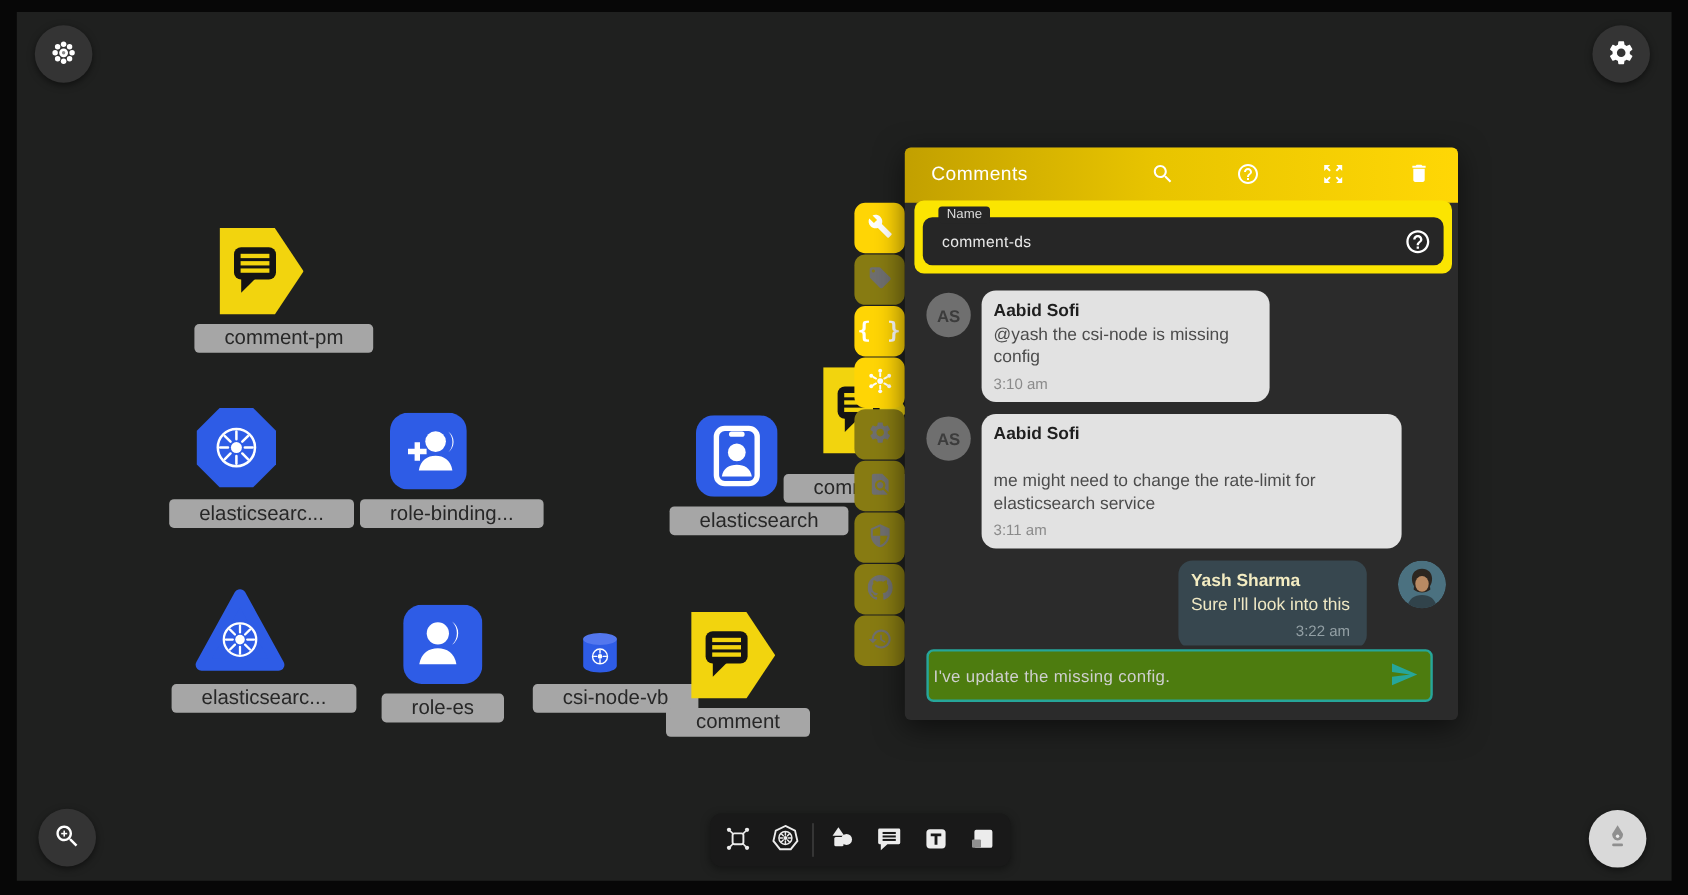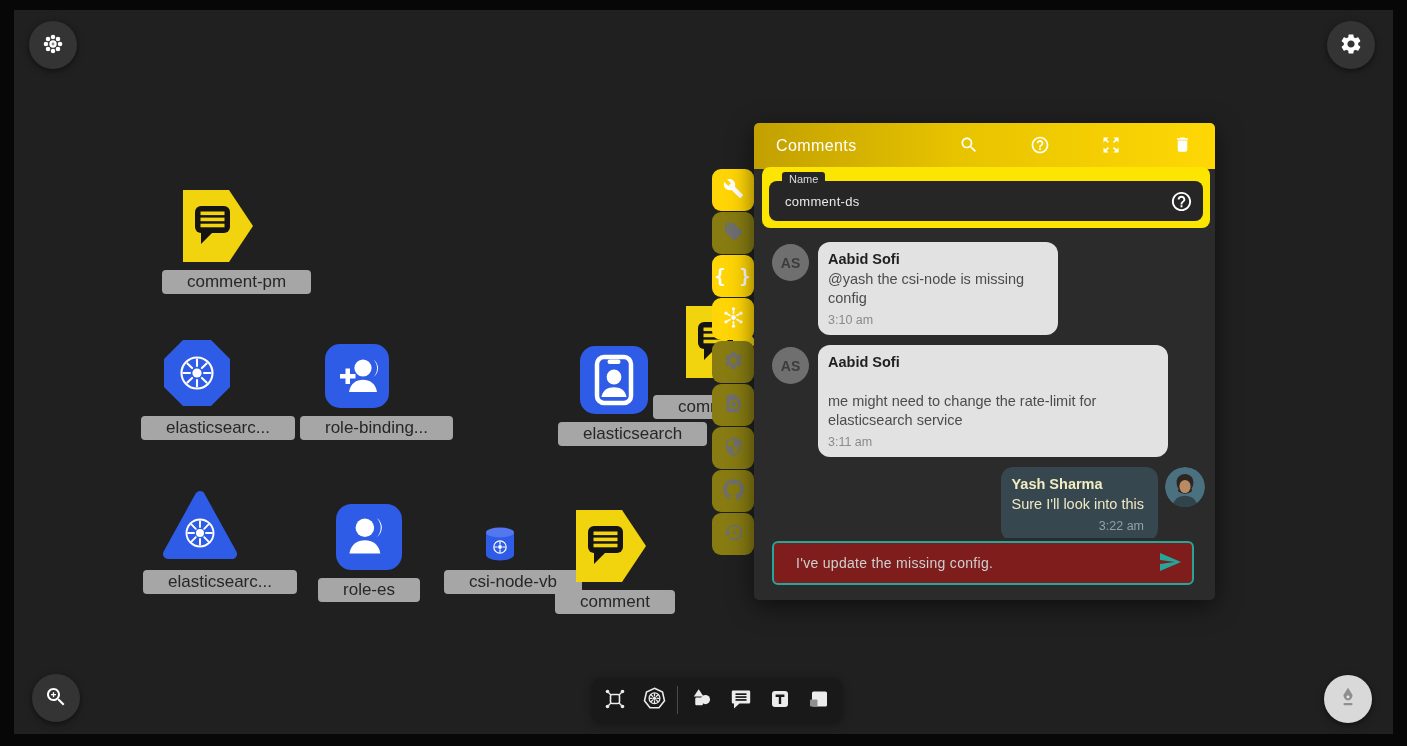--- a/index.html
+++ b/index.html
@@ -41,27 +41,27 @@
   .msg-row { display:flex; align-items:flex-start; margin-bottom:10px; }
   .avatar { width:37px; height:37px; border-radius:50%; background:#6f6f6f; color:#3c3c3c; font-weight:bold; font-size:14px; display:flex; align-items:center; justify-content:center; flex:0 0 37px; margin-top:2px; }
   .bubble { background:#e2e2e2; border-radius:12px; padding:9px 14px 8px 10px; margin-left:9px; }
   .bubble .author { font-size:14.5px; font-weight:bold; color:#1f1f1f; margin-bottom:3px; }
   .bubble .text { font-size:14.5px; color:#4c4c4c; line-height:19px; }
   .bubble .time { font-size:12.5px; color:#8a8a8a; margin-top:5px; }
   .msg-row.r1 .bubble { max-width:240px; }
   .msg-row.r2 .bubble { max-width:350px; }
   .msg-row.r2 .text { margin-top:22px; }
   .msg-row.right { justify-content:flex-end; margin-top:10px; }
-  .bubble.dark { background:#37474f; margin-left:0; margin-right:7px; }
+  .bubble.dark { background:#37474f; margin-left:0; margin-right:26px; }
   .bubble.dark .author { color:#f3ecc2; }
   .bubble.dark .text { color:#efe8c4; }
   .bubble.dark .time { color:#93a0a5; text-align:right; }
   .photo-avatar { width:40px; height:40px; border-radius:50%; overflow:hidden; flex:0 0 40px; }
 
-  .chat-input-row { position:absolute; left:18px; right:21px; bottom:15px; height:44px; border:2px solid #26a69a; border-radius:6px; display:flex; align-items:center; padding:0 10px 0 22px; background:#7f1d1d; }
+  .chat-input-row { position:absolute; left:18px; right:21px; bottom:15px; height:44px; border:2px solid #26a69a; border-radius:6px; display:flex; align-items:center; padding:0 10px 0 4px; background:#4d7c0f; }
   .chat-input-row input { flex:1; background:transparent; border:none; outline:none; color:#cfcfcf; font-size:14px; font-family:"Liberation Sans", sans-serif; letter-spacing:.3px; }
   .send-btn { background:none; border:none; cursor:pointer; display:flex; align-items:center; }
   .send-btn svg { fill:#26a69a; }
 
   
   .btoolbar { position:absolute; left:578px; top:668px; width:250px; height:44px; background:#191919; border-radius:9px; display:flex; align-items:center; justify-content:space-evenly; z-index:5; box-shadow:0 2px 8px rgba(0,0,0,.4); }
   .btool { background:none; border:none; cursor:pointer; display:flex; align-items:center; justify-content:center; width:32px; height:32px; }
   .bt-divider { width:1px; height:28px; background:#4a4a4a; }
 </style>
 </head>

